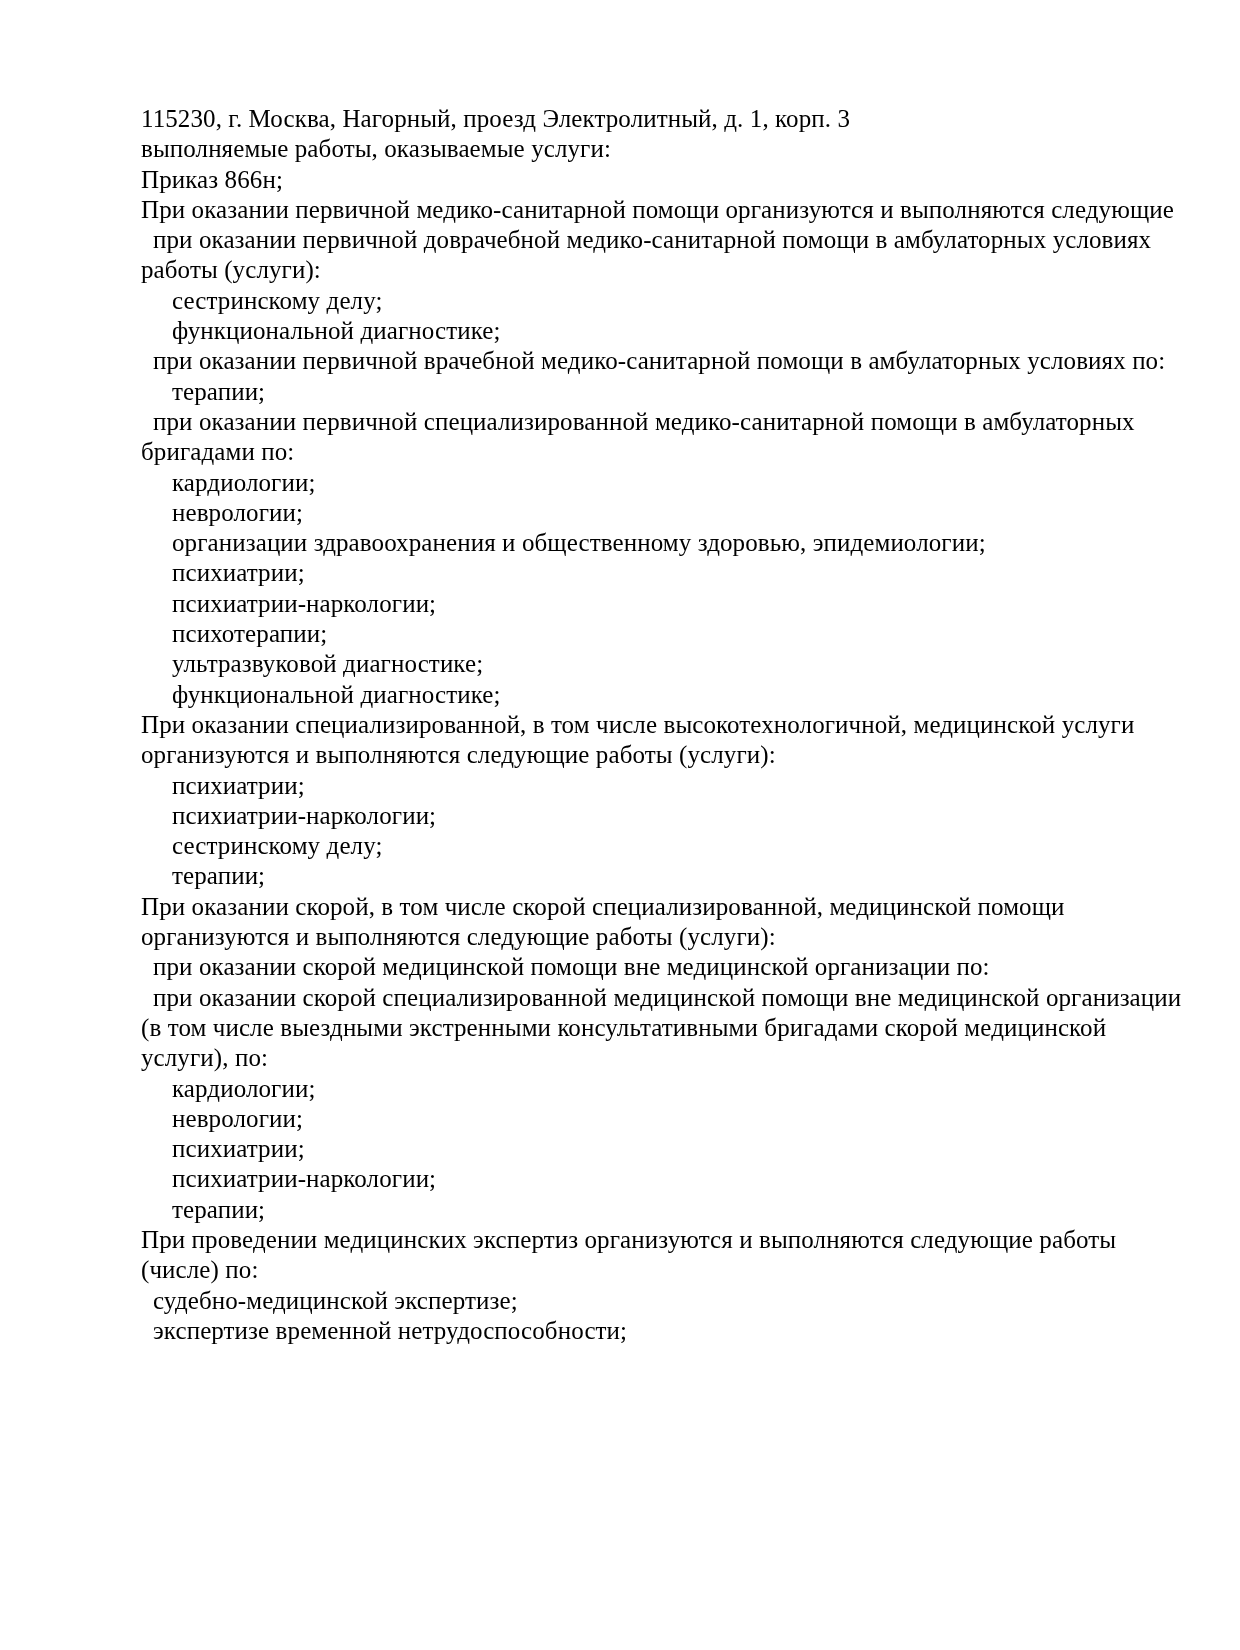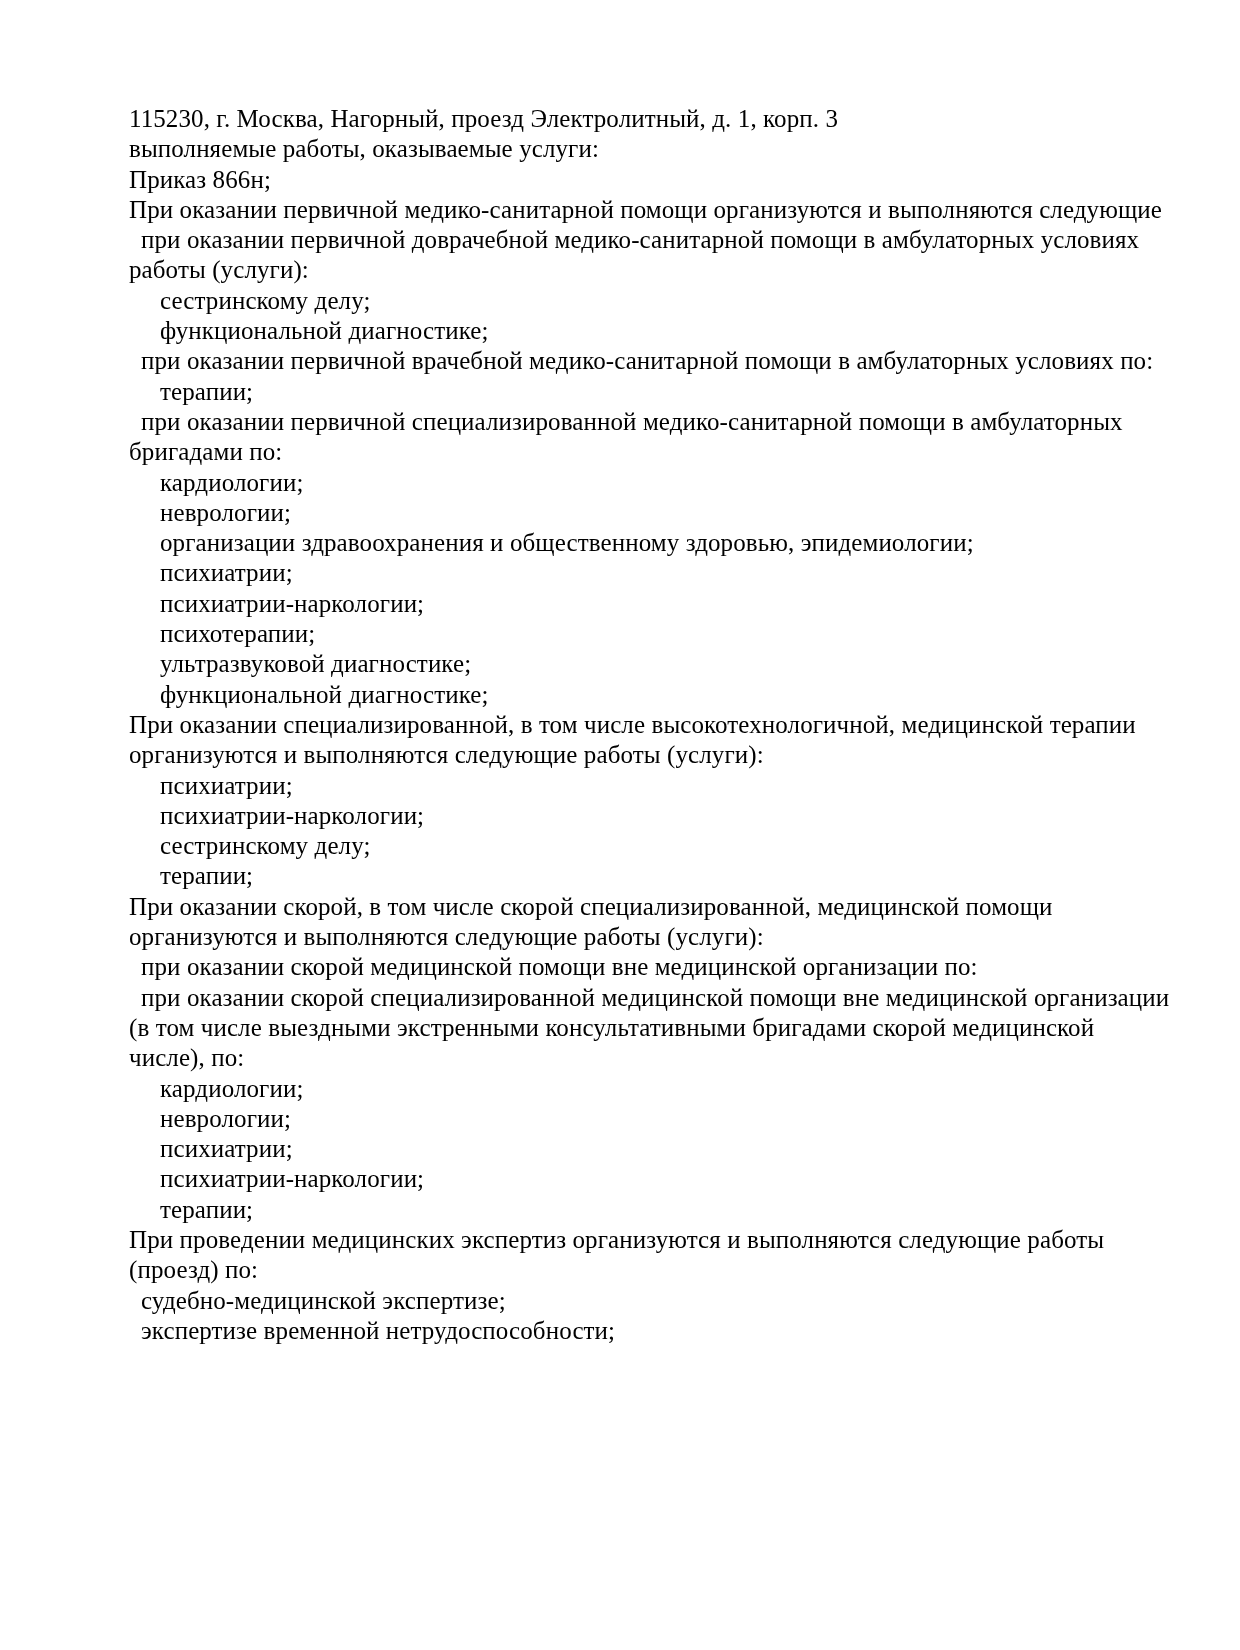--- a/index.html
+++ b/index.html
@@ -20,20 +20,21 @@
     position: absolute;
     left: 129px;
     top: 104px;
     width: 995px;
     font-size: 25px;
     line-height: 30.3px;
     letter-spacing: 0.1px;
   }
   .ln {
     white-space: nowrap;
+    margin-left: 12px;
   }
   .ind-0 { padding-left: 0; }
   .ind-1 { padding-left: 12px; }
   .ind-2 { padding-left: 31px; }
 </style>
 </head>
 <body>
 
 <div class="page">
   <div class="text-block">
@@ -51,35 +52,35 @@
       <div class="ln ind-1">при оказании первичной специализированной медико-санитарной помощи в амбулаторных</div>
       <div class="ln ind-0">бригадами по:</div>
       <div class="ln ind-2">кардиологии;</div>
       <div class="ln ind-2">неврологии;</div>
       <div class="ln ind-2">организации здравоохранения и общественному здоровью, эпидемиологии;</div>
       <div class="ln ind-2">психиатрии;</div>
       <div class="ln ind-2">психиатрии-наркологии;</div>
       <div class="ln ind-2">психотерапии;</div>
       <div class="ln ind-2">ультразвуковой диагностике;</div>
       <div class="ln ind-2">функциональной диагностике;</div>
-      <div class="ln ind-0">При оказании специализированной, в том числе высокотехнологичной, медицинской терапии</div>
+      <div class="ln ind-0">При оказании специализированной, в том числе высокотехнологичной, медицинской услуги</div>
       <div class="ln ind-0">организуются и выполняются следующие работы (услуги):</div>
       <div class="ln ind-2">психиатрии;</div>
       <div class="ln ind-2">психиатрии-наркологии;</div>
       <div class="ln ind-2">сестринскому делу;</div>
       <div class="ln ind-2">терапии;</div>
       <div class="ln ind-0">При оказании скорой, в том числе скорой специализированной, медицинской помощи</div>
       <div class="ln ind-0">организуются и выполняются следующие работы (услуги):</div>
       <div class="ln ind-1">при оказании скорой медицинской помощи вне медицинской организации по:</div>
       <div class="ln ind-1">при оказании скорой специализированной медицинской помощи вне медицинской организации</div>
       <div class="ln ind-0">(в том числе выездными экстренными консультативными бригадами скорой медицинской</div>
-      <div class="ln ind-0">числе), по:</div>
+      <div class="ln ind-0">услуги), по:</div>
       <div class="ln ind-2">кардиологии;</div>
       <div class="ln ind-2">неврологии;</div>
       <div class="ln ind-2">психиатрии;</div>
       <div class="ln ind-2">психиатрии-наркологии;</div>
       <div class="ln ind-2">терапии;</div>
       <div class="ln ind-0">При проведении медицинских экспертиз организуются и выполняются следующие работы</div>
-      <div class="ln ind-0">(проезд) по:</div>
+      <div class="ln ind-0">(числе) по:</div>
       <div class="ln ind-1">судебно-медицинской экспертизе;</div>
       <div class="ln ind-1">экспертизе временной нетрудоспособности;</div>
     </div>
 </div>
 
 </body></html>

